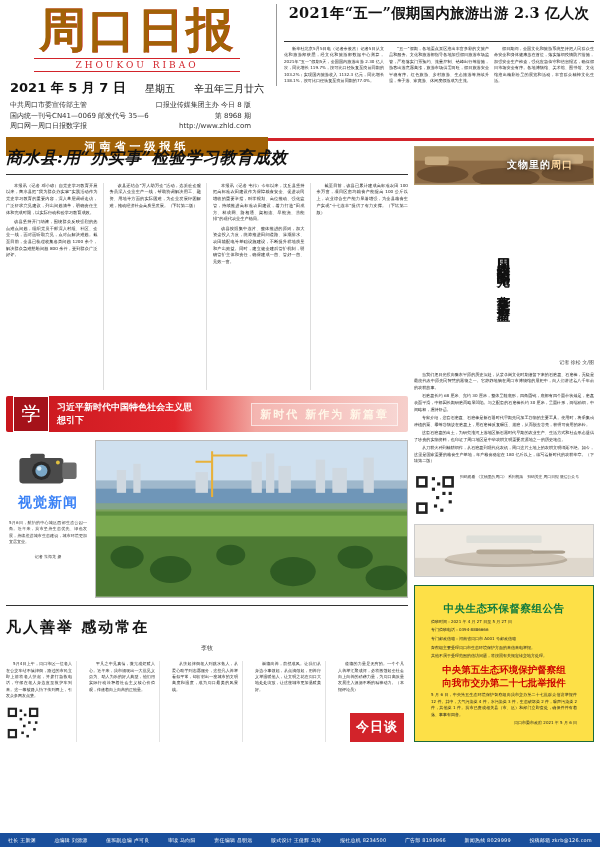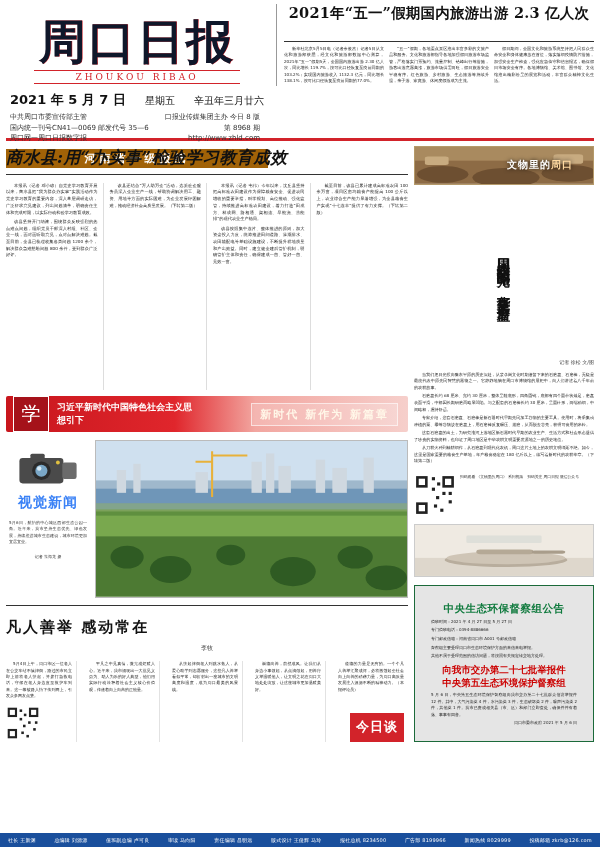--- a/index.html
+++ b/index.html
@@ -14,43 +14,43 @@
   .page { position:relative; width:600px; height:847px; background:#fff; padding:4px 6px; }
 
   
   .masthead { display:flex; gap:8px; align-items:flex-start; height:130px; }
   .mast-left { width:262px; }
   .mast-title {
     font-family:"DejaVu Serif", serif;
     font-weight:bold;
     font-size:47px;
     letter-spacing:2px;
-    color:#0f172a;
+    color:#a16207;
     line-height:1.05;
-    margin-top:13px;
+    margin-top:1px;
     text-align:center;
     text-shadow:0.5px 0 0 #d2232a;
   }
   .mast-pinyin {
     text-align:center;
     font-size:9px;
     letter-spacing:3px;
     color:#d2232a;
     font-family:"DejaVu Serif", serif;
     border-top:1px solid #d2232a;
     border-bottom:1px solid #d2232a;
     padding:1px 0;
     margin:4px 28px 0 28px;
   }
   .mast-date {
     display:flex; justify-content:space-between; align-items:baseline;
     font-size:10px; margin:7px 4px 0 4px; color:#111;
   }
   .mast-date .d-big { font-size:13px; font-weight:bold; }
-  .mast-sub { font-size:7px; color:#333; margin:3px 8px 0 4px; line-height:1.5; }
+  .mast-sub { font-size:7px; color:#333; margin:3px 17px 0 4px; line-height:1.5; }
   .mast-sub div { display:flex; justify-content:space-between; }
   .mast-banner {
     margin-top:5px;
     background:#a16207;
     color:#fff;
     text-align:center;
     font-size:11px;
     font-weight:bold;
     letter-spacing:4px;
     padding:2px 0;
@@ -166,21 +166,21 @@
     height:160px; margin:4px auto 0 auto; text-align:center;
   }
   .right-byline { font-size:5px; color:#444; text-align:right; margin-top:2px; }
   .right-text { font-size:4.1px; line-height:1.6; text-align:justify; color:#222; margin-top:3px; }
   .right-text p { margin:0 0 2px 0; text-indent:8px; }
   .right-qr-row { display:flex; gap:4px; align-items:flex-start; margin-top:3px; }
   .qr { width:42px;height:42px; }
   .qr-cap { font-size:3.8px; line-height:1.5; color:#333; }
   .stone-img { height:96px; border:1px solid #ccc; margin-top:4px; position:relative; overflow:hidden; }
 
-  .notice-box { border:1px solid #1b6a3a; margin-top:4px; padding:16px; background:#e5e5e5; }
+  .notice-box { border:1px solid #1b6a3a; margin-top:4px; padding:16px; background:#fde047; }
   .notice-title { text-align:center; font-family:"DejaVu Serif",serif; font-weight:bold; font-size:10.5px; color:#0f7a3d; letter-spacing:0.5px; }
   .notice-body { font-size:4px; line-height:1.65; color:#222; margin-top:3px; }
   .notice-body p { margin:0 0 2px 0; }
   .notice-head2 { text-align:center; font-family:"DejaVu Serif",serif; font-weight:bold; font-size:9.5px; color:#c00; line-height:1.4; margin-top:3px; }
   .notice-foot { font-size:4px; line-height:1.6; color:#222; margin-top:3px; text-align:justify; }
   .notice-sign { text-align:right; font-size:4px; color:#222; margin-top:2px; }
 
   
   .footer {
     position:absolute; left:0; bottom:0; width:600px;
@@ -448,22 +448,22 @@
       <div class="notice-box">
         <div class="notice-title">中央生态环保督察组公告</div>
         <div class="notice-body">
           <p>值班时间：2021 年 4 月 27 日至 5 月 27 日</p>
           <p>专门值班电话：0394-8886666</p>
           <p>专门邮政信箱：河南省周口市 A001 号邮政信箱</p>
           <p>督察组主要受理周口市生态环境保护方面的来信来电举报。</p>
           <p>其他不属于受理范围的信访问题，将按照有关规定转交地方处理。</p>
         </div>
         <div class="notice-head2">
+          <div>中央第五生态环境保护督察组</div>
           <div>向我市交办第二十七批举报件</div>
-          <div>中央第五生态环境保护督察组</div>
         </div>
         <div class="notice-foot">5 月 6 日，中央第五生态环境保护督察组向我市交办第二十七批群众信访举报件 12 件。其中，大气污染类 4 件，水污染类 3 件，生态破坏类 2 件，噪声污染类 2 件，其他类 1 件。我市已责成相关县（市、区）和部门立即查处，确保件件有着落、事事有回音。</div>
         <div class="notice-sign">周口市委市政府
 2021 年 5 月 6 日</div>
       </div>
     </div>
   </div>
 
   <div class="footer">
     <span>社长 王新渊</span>

